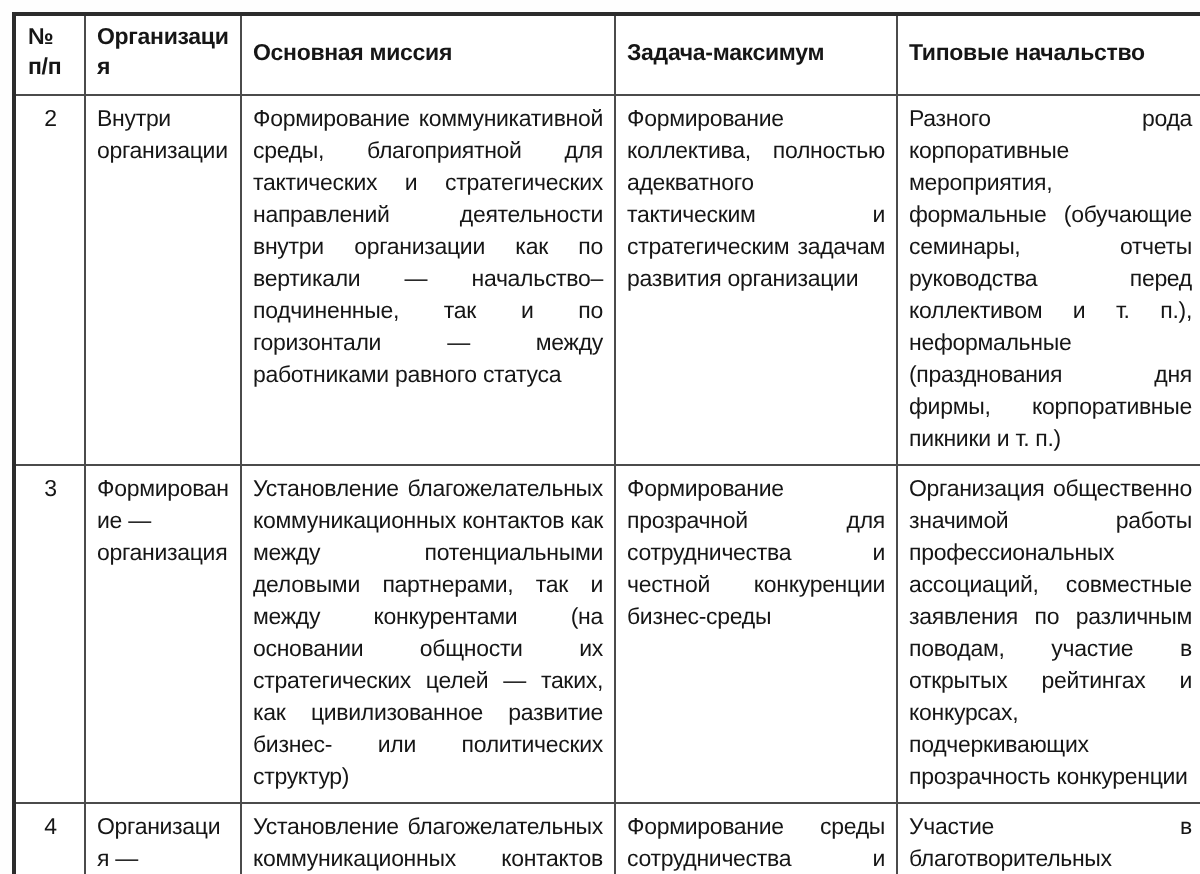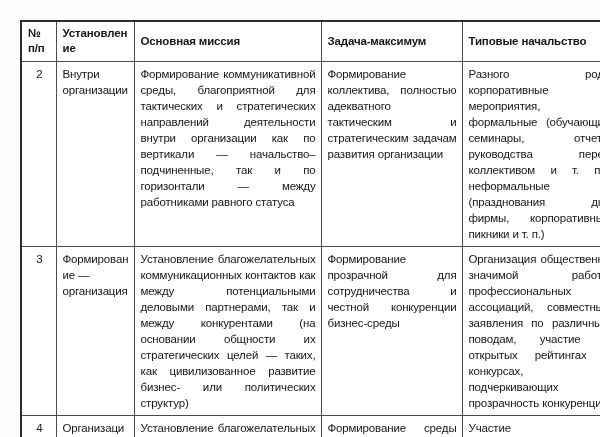--- a/index.html
+++ b/index.html
@@ -9,21 +9,21 @@
     height: 437px;
     background: #fefefe;
     font-family: "Liberation Sans", "DejaVu Sans", sans-serif;
     color: #161616;
     overflow: hidden;
   }
   .page {
     width: 500px;
     height: 437px;
     box-sizing: border-box;
-    padding: 20px;
+    padding: 6px;
   }
   table.doc-table {
     table-layout: fixed;
     border-collapse: collapse;
     width: 595px;
     border: 2px solid #2c2c2c;
     background: #ffffff;
   }
   table.doc-table th,
   table.doc-table td {
@@ -74,21 +74,21 @@
     <colgroup>
       <col style="width:35px">
       <col style="width:78px">
       <col style="width:187px">
       <col style="width:141px">
       <col style="width:154px">
     </colgroup>
     <thead>
       <tr class="row-header">
         <th>№ п/п</th>
-        <th>Установление</th>
+        <th>Организация</th>
         <th>Основная миссия</th>
         <th>Задача-максимум</th>
         <th>Типовые начальство</th>
       </tr>
     </thead>
     <tbody>
       <tr class="row-2">
         <td class="cell-num">2</td>
         <td class="cell-dir">Внутри организации</td>
         <td class="cell-just">Формирование коммуникативной среды, благоприятной для тактических и стратегических направлений деятельности внутри организации как по вертикали — начальство–подчиненные, так и по горизонтали — между работниками равного статуса</td>

